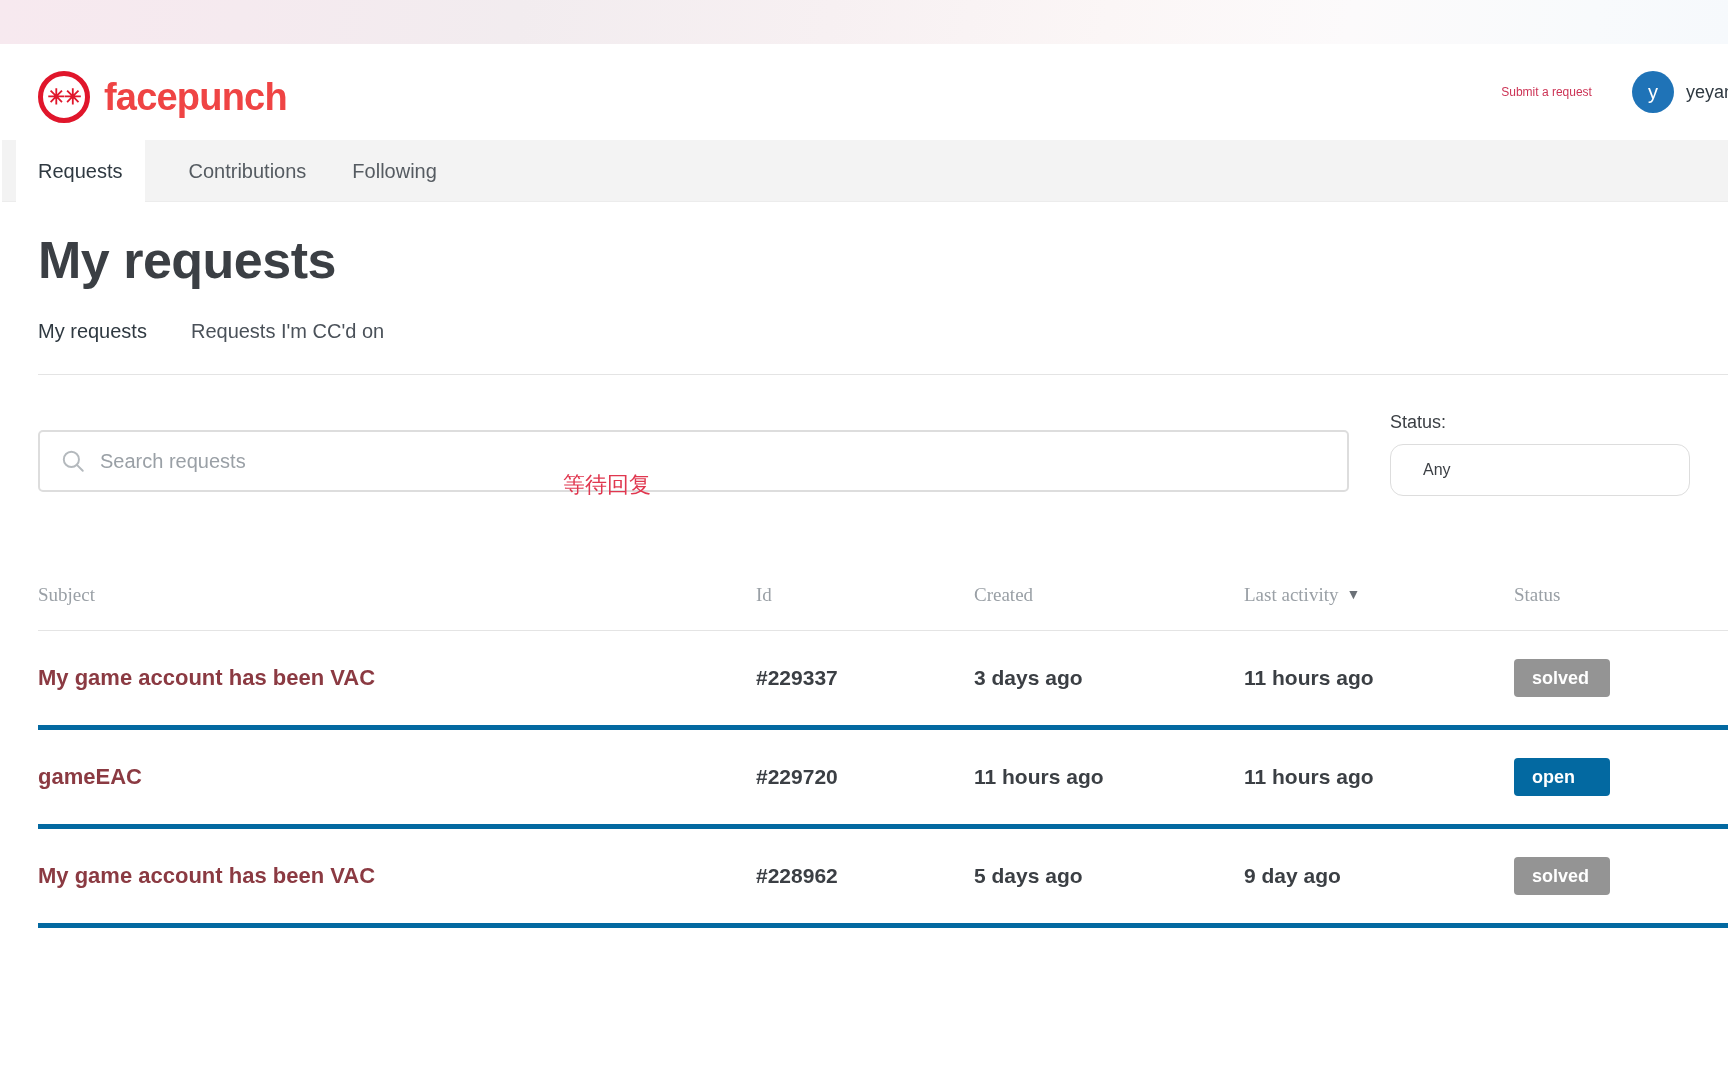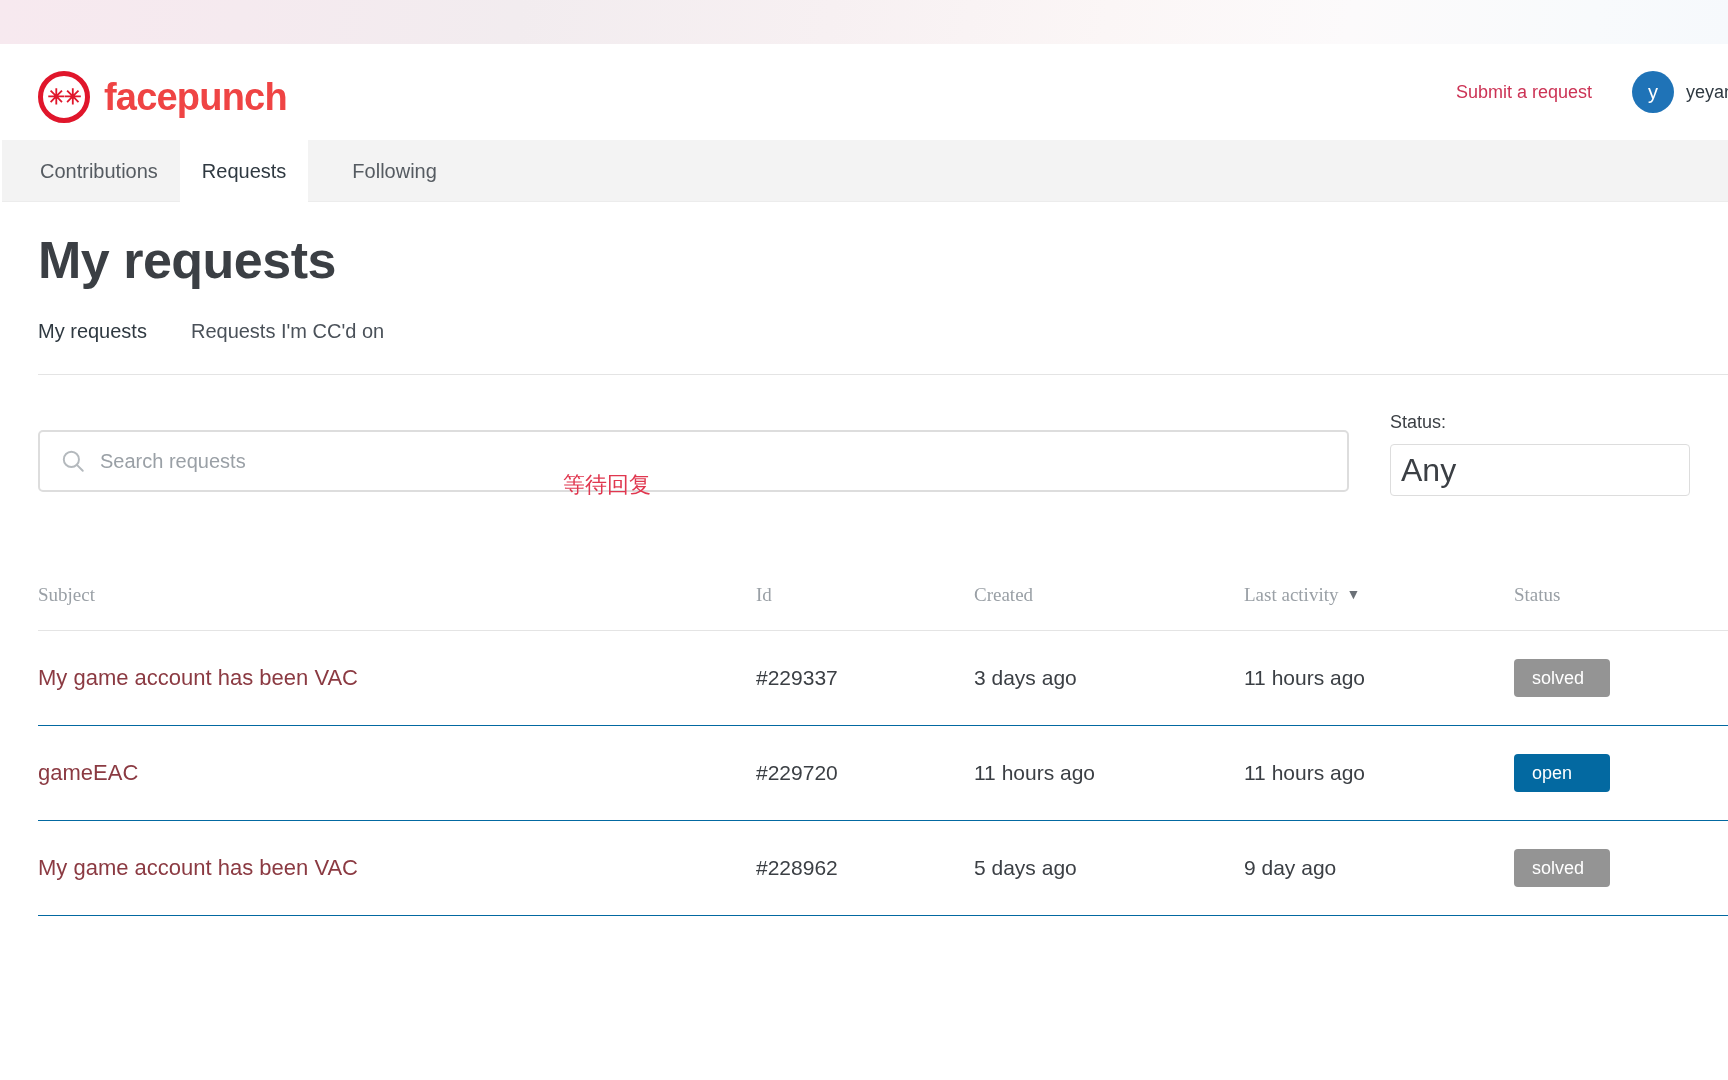--- a/index.html
+++ b/index.html
@@ -78,21 +78,21 @@
   #header-right {
     position: absolute;
     right: -30px; top: 0;
     height: 96px;
     display: flex;
     align-items: center;
     gap: 40px;
     padding-right: 0;
   }
   #submit-request-link {
-    font-size: 18px;
+    font-size: 12px;
     color: #cc3355;
     text-decoration: none;
     white-space: nowrap;
   }
   #user-menu {
     display: flex;
     align-items: center;
     gap: 12px;
     cursor: pointer;
   }
@@ -217,26 +217,26 @@
     left: 1390px; top: 412px;
     font-size: 18px;
     color: #3b3f44;
     text-align: right;
   }
   #status-filter {
     position: absolute;
     left: 1390px; top: 444px;
     width: 300px; height: 52px;
     border: 1px solid #dddddd;
-    border-radius: 4px;
-    background: #ffffff;
-    display: flex;
-    align-items: center;
-    padding: 0 10px;
-    font-size: 32px;
+    border-radius: 13px;
+    background: #ffffff;
+    display: flex;
+    align-items: center;
+    padding: 0 32px;
+    font-size: 16px;
     color: #3b3f44;
     cursor: pointer;
   }
 
   
   #requests-table {
     position: absolute;
     left: 38px; top: 570px;
     width: 1712px;
     border-collapse: collapse;
@@ -249,23 +249,24 @@
     color: #9aa0a6;
     padding: 14px 0 24px 0;
     border-bottom: 1px solid #e4e4e4;
     white-space: nowrap;
     font-family: Liberation Serif, serif;
   }
   #requests-table td {
     font-size: 21px;
     color: #3b3f44;
     padding: 28px 0;
-    border-bottom: 1px solid #0369a1;
+    border-bottom: 5px solid #0369a1;
     white-space: nowrap;
     vertical-align: middle;
+    font-weight: bold;
   }
   .col-subject { width: 718px; }
   .col-id      { width: 218px; }
   .col-created { width: 270px; }
   .col-last    { width: 270px; }
   .col-status  { width: 236px; }
 
   .subject-link {
     color: #8b3a42;
     text-decoration: none;
@@ -320,22 +321,22 @@
     <div id="user-menu">
       <span id="avatar">y</span>
       <span id="user-name">yeyang x</span>
     </div>
   </div>
 
 </header>
 
 <nav id="nav">
   <div id="nav-inner">
+    <a class="nav-item active" href="#">Requests</a>
     <a class="nav-item" href="#">Contributions</a>
-    <a class="nav-item active" href="#">Requests</a>
     <a class="nav-item" href="#">Following</a>
   </div>
 </nav>
 
 <h1 id="page-title">My requests</h1>
 
 <div id="subtabs">
   <a class="subtab" href="#">My requests</a>
   <a class="subtab inactive" href="#">Requests I'm CC'd on</a>
 </div>

